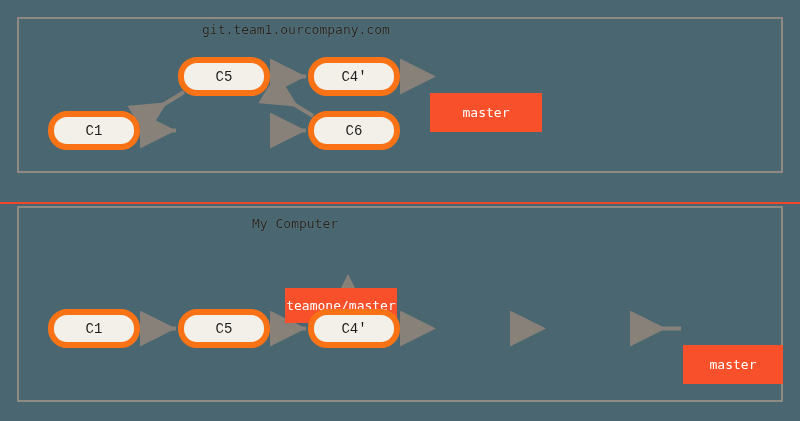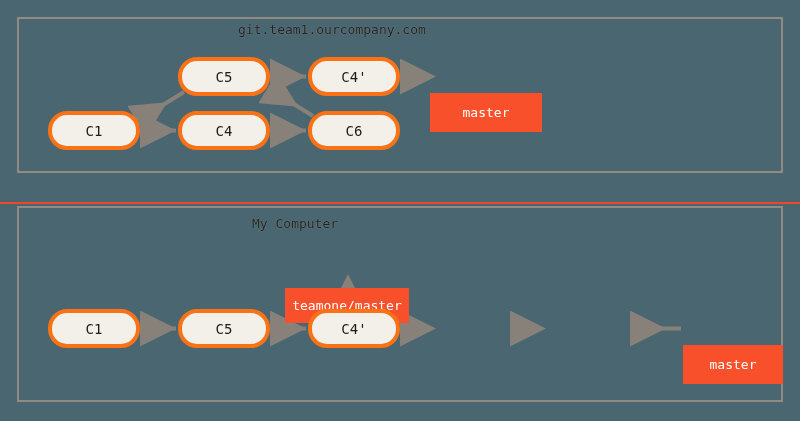--- a/index.html
+++ b/index.html
@@ -50,39 +50,39 @@
     position: absolute;
     color: #23231f;
     font-size: 13px;
     letter-spacing: 0px;
     white-space: nowrap;
     text-shadow: 0 0 1px rgba(255,255,255,0.35);
   }
   #title-remote {
     left: 202px;
     top: 22px;
-    margin-left: 36px;
   }
   #title-local {
     left: 252px;
     top: 216px;
   }
   .commit {
     position: absolute;
     width: 92px;
     height: 39px;
     background: #f2f0e9;
-    border: 4px solid #f97316;
+    border: 6px solid #f97316;
     border-radius: 19px;
     box-sizing: border-box;
     display: flex;
     align-items: center;
     justify-content: center;
     color: #1c1c1a;
     font-size: 14px;
+    font-family: Liberation Mono, monospace;
   }
   .ref {
     position: absolute;
     background: #f8502a;
     display: flex;
     align-items: center;
     justify-content: center;
     color: #ffffff;
     font-size: 13px;
     white-space: nowrap;
@@ -128,23 +128,20 @@
 
   <div class="commit" style="left:178px;top:57px;">
     <span>C5</span>
   </div>
   <div class="commit" style="left:308px;top:57px;">
     <span>C4'</span>
   </div>
   <div class="commit" style="left:48px;top:111px;">
     <span>C1</span>
   </div>
-  <div class="commit" style="left:178px;top:111px;">
-    <span>C4</span>
-  </div>
   <div class="commit" style="left:308px;top:111px;justify-content:center;">
     <span>C6</span>
   </div>
 
   <div class="ref" style="left:430px;top:57px;width:112px;height:39px;">
     <span>master</span>
   </div>
 
   <div class="red-rule"></div>
 
@@ -160,21 +157,21 @@
 
     <line x1="416" y1="128.5" x2="404" y2="128.5" stroke="#87817a" stroke-width="4" marker-end="url(#ah)"></line>
 
     <line x1="536" y1="128.5" x2="514" y2="128.5" stroke="#87817a" stroke-width="4" marker-end="url(#ah)"></line>
 
     <line x1="681" y1="128.5" x2="634" y2="128.5" stroke="#87817a" stroke-width="4" marker-end="url(#ah)"></line>
 
     <line x1="348" y1="88" x2="348" y2="106" stroke="#87817a" stroke-width="4" marker-end="url(#ah)"></line>
   </svg>
 
-  <div class="ref" style="left:285px;top:252px;width:124px;height:35px;">
+  <div class="ref" style="left:285px;top:252px;width:112px;height:35px;">
     <span>teamone/master</span>
   </div>
 
   <div class="commit" style="left:48px;top:309px;">
     <span>C1</span>
   </div>
   <div class="commit" style="left:178px;top:309px;">
     <span>C5</span>
   </div>
   <div class="commit" style="left:308px;top:309px;">

